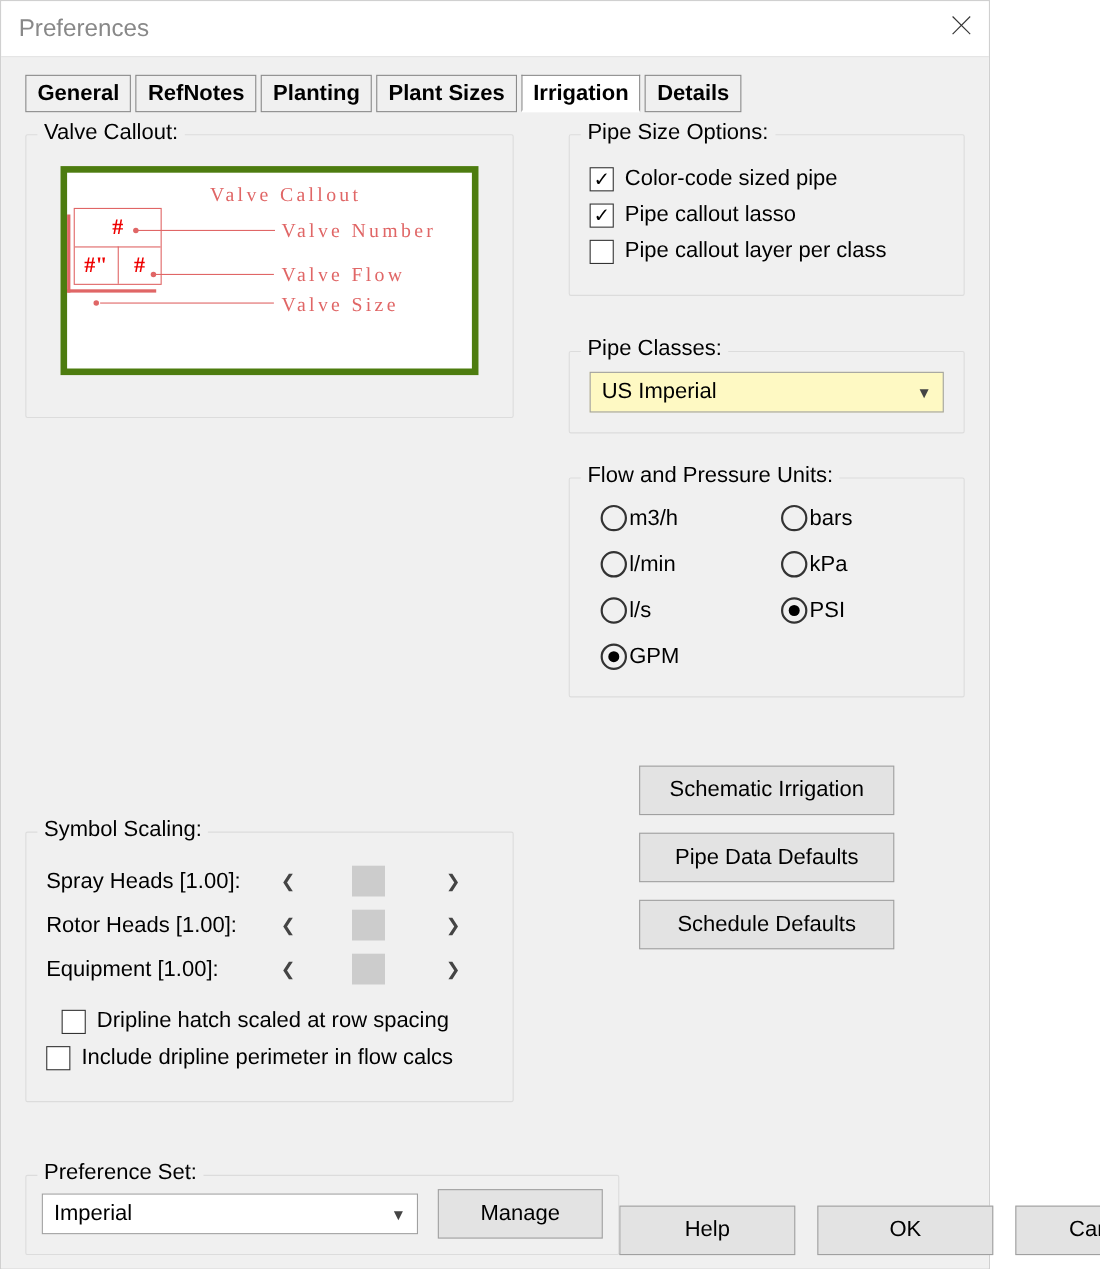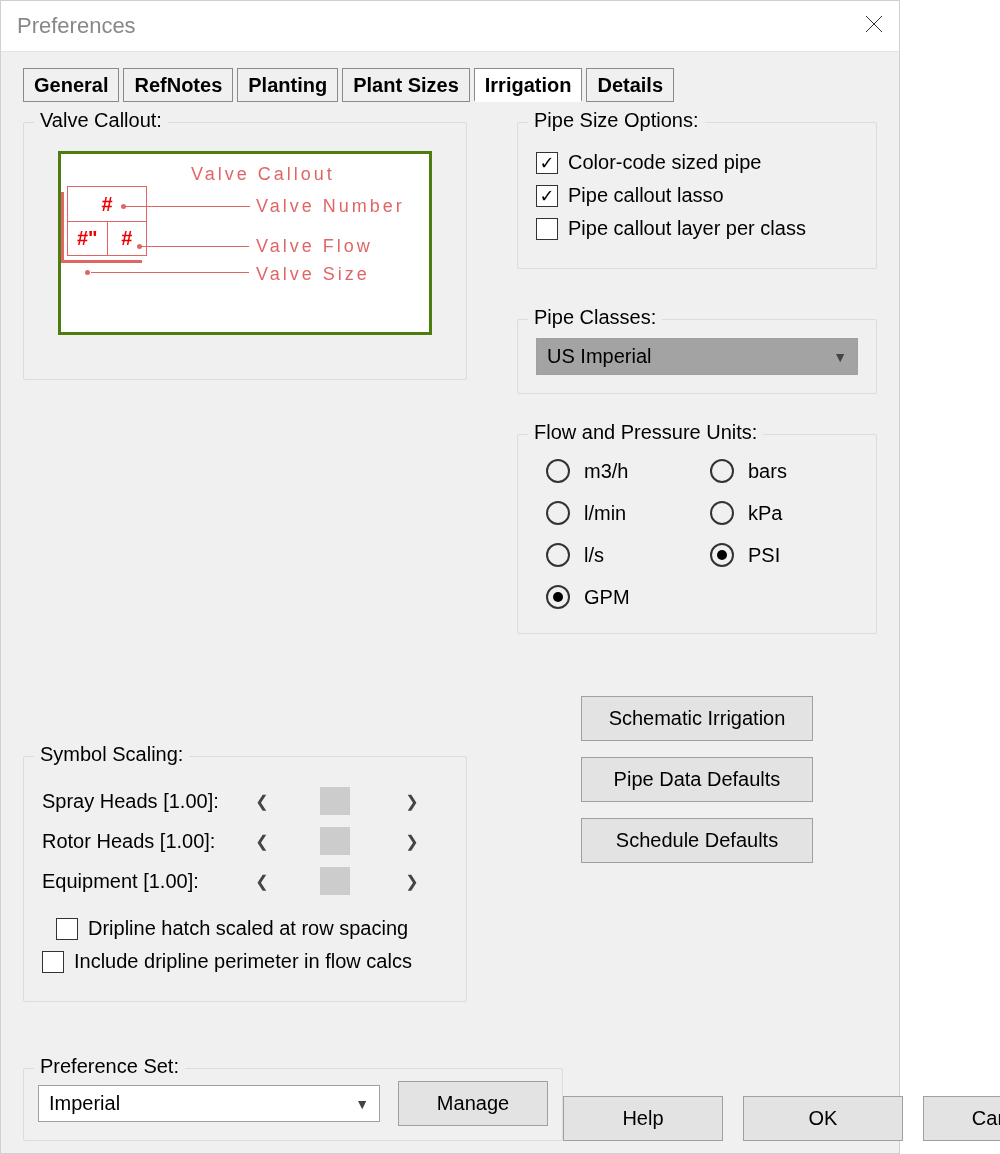--- a/index.html
+++ b/index.html
@@ -87,27 +87,27 @@
     position: absolute;
     top: -14px;
     left: 10px;
     background: #f0f0f0;
     padding: 0 6px;
     font-size: 20px;
   }
   
   .diagram-box {
     background: #fff;
-    border: 3px solid #4d7c0f;
+    border: 6px solid #4d7c0f;
     padding: 14px 14px;
     width: 340px;
     height: 150px;
     margin: 10px auto 0 auto;
     position: relative;
-    font-family: Liberation Sans, sans-serif;
+    font-family: Liberation Serif, serif;
     color: #e06666;
   }
   .dia-title {
     position: absolute;
     top: 10px; left: 130px;
     color: #e06666;
     letter-spacing: 3px;
     font-size: 18px;
   }
   .dia-label { position: absolute; color:#e06666; letter-spacing:3px; font-size:18px; }
@@ -159,41 +159,41 @@
     font-size: 18px;
     line-height: 18px;
     color: #000;
   }
   
   .select {
     display: flex;
     align-items: center;
     justify-content: space-between;
     border: 1px solid #a0a0a0;
-    background: #a3a3a3;
+    background: #fef9c3;
     padding: 6px 10px;
     width: 300px;
     font-size: 20px;
   }
   .select .caret {
     font-size: 14px;
     color: #444;
   }
   
   .radios {
     display: grid;
     grid-template-columns: 1fr 1fr;
     row-gap: 18px;
     column-gap: 20px;
     padding: 6px 4px 6px 10px;
   }
   .radio {
     display: flex;
     align-items: center;
-    gap: 14px;
+    gap: 2px;
     font-size: 20px;
   }
   .rdot {
     width: 20px; height: 20px;
     border: 2px solid #333;
     border-radius: 50%;
     display: inline-flex;
     align-items: center;
     justify-content: center;
   }

